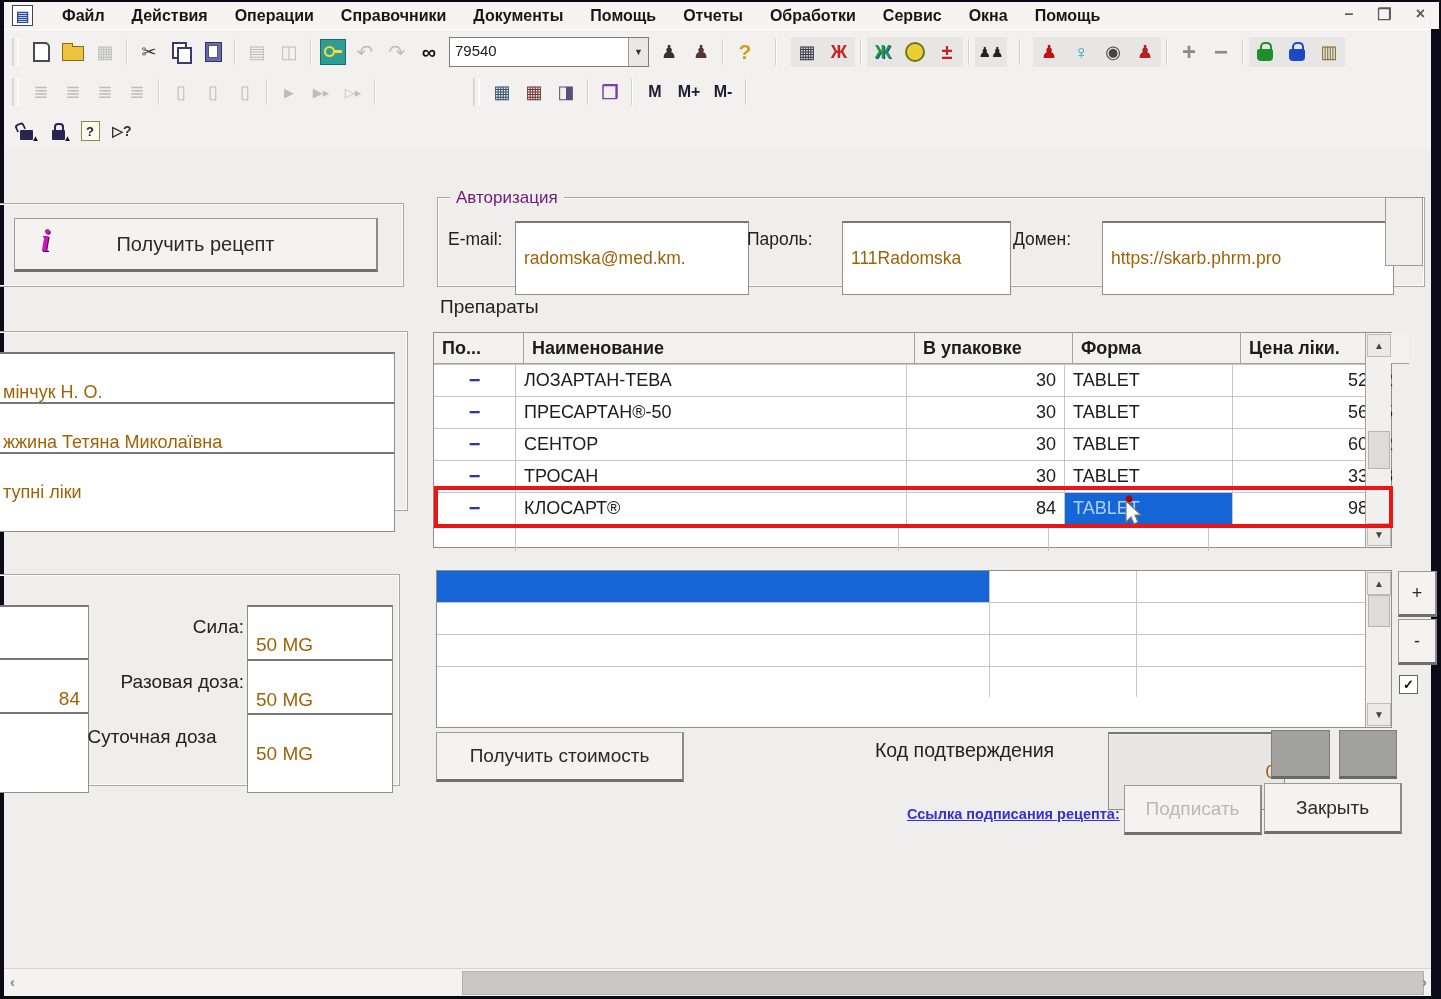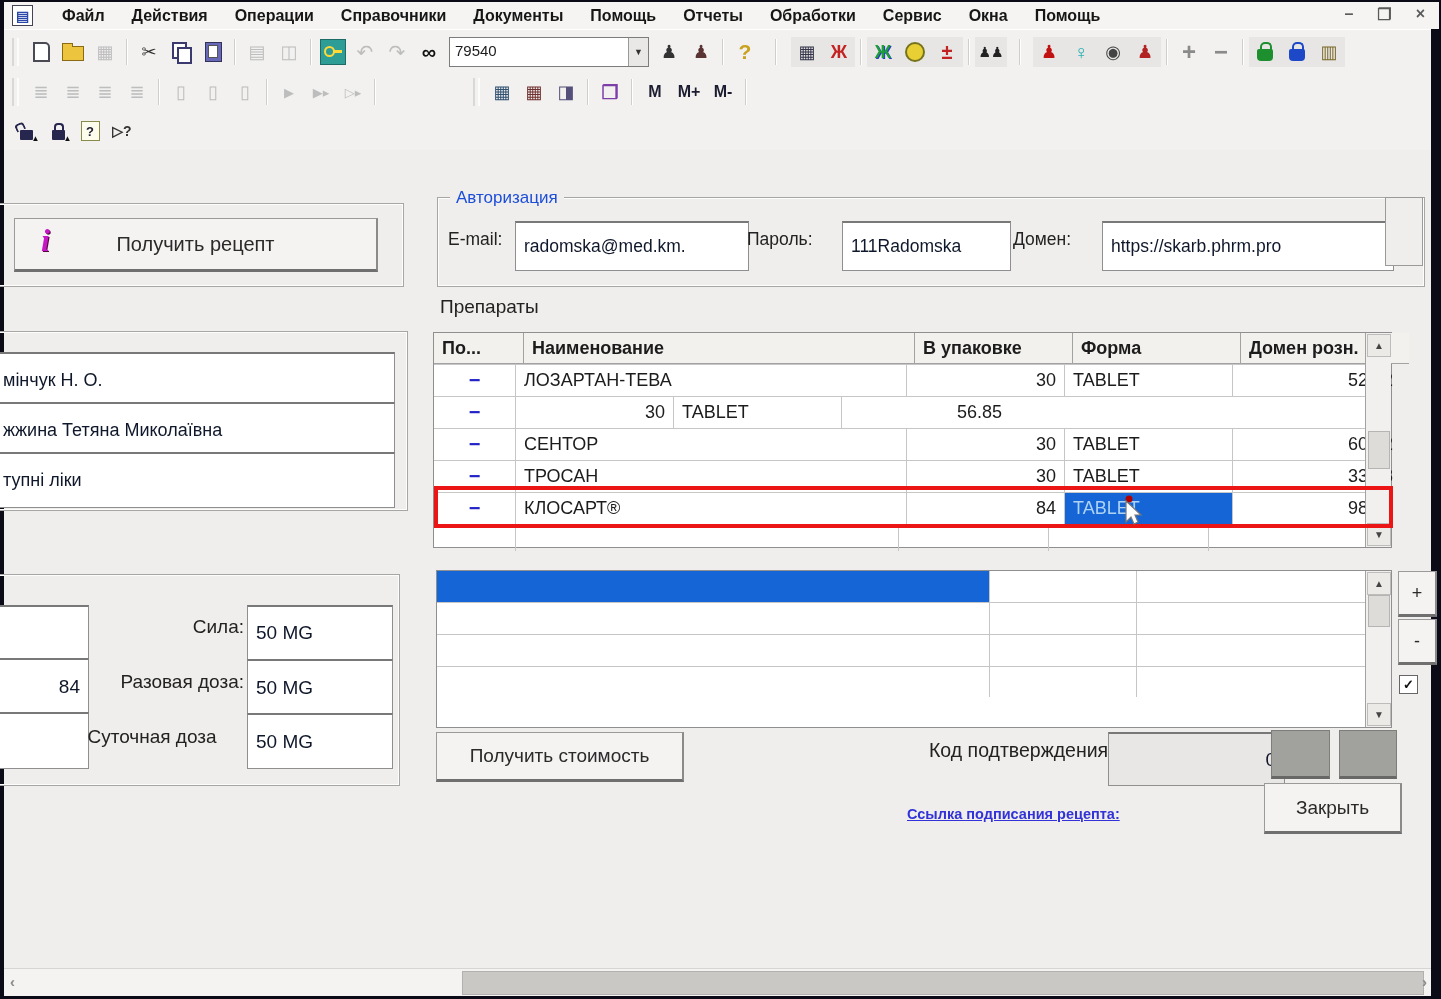--- a/index.html
+++ b/index.html
@@ -42,23 +42,23 @@
   .g-bag{width:16px;height:12px;border-radius:2px 2px 4px 4px;background:currentColor;position:relative;margin-top:6px}
   .g-bag::before{content:"";position:absolute;left:3px;top:-7px;width:8px;height:7px;border:2px solid currentColor;border-bottom:none;border-radius:5px 5px 0 0}
   .g-lock{width:13px;height:10px;background:#26264e;position:relative;margin-top:7px;border-radius:1px}
   .g-lock::before{content:"";position:absolute;left:2px;top:-7px;width:6px;height:6px;border:2px solid #26264e;border-bottom:none;border-radius:4px 4px 0 0}
   .g-lock.open::before{left:-5px;transform:rotate(-25deg)}
   .g-lock::after{content:"▲";position:absolute;right:-7px;bottom:-3px;font-size:8px;color:#111}
   .g-helpbox{width:17px;height:18px;border:1px solid #8a8a4a;background:#fdfdee;color:#223;font-size:13px;font-weight:bold;display:flex;align-items:center;justify-content:center}
   
   .work{position:absolute;left:4px;top:150px;width:1427px;height:818px;background:#efeeec}
   .gbox{position:absolute;border:1px solid #a6a6a6;box-shadow:inset 0 0 0 1px #fdfdfc}
-  .glegend{position:absolute;top:-10px;left:12px;background:#efeeec;padding:0 6px;font-size:17px;color:#1d4ed8}
+  .glegend{position:absolute;top:-10px;left:12px;background:#efeeec;padding:0 6px;font-size:17px;color:#701a75}
   .fld{position:absolute;background:#fff;border:1px solid #8f8f8f;border-top:2px solid #787878;
-       display:flex;align-items:center;padding:4px 8px;font-size:18px;color:#0f172a;overflow:hidden;white-space:nowrap}
+       display:flex;align-items:center;padding:16px 8px;font-size:18px;color:#a16207;overflow:hidden;white-space:nowrap}
   .fld.num{justify-content:flex-end}
   .lab{position:absolute;font-size:19px;color:#222;white-space:nowrap}
   .rbtn{position:absolute;background:#f4f3f1;border:1px solid #9a9a9a;border-bottom:3px solid #6f6f6f;border-right:2px solid #8a8a8a;
         display:flex;align-items:center;justify-content:center;font-size:19px;color:#2a2a2a;cursor:default}
   
   .grid{position:absolute;background:#fff;border:1px solid #8f8f8f}
   .grow{display:flex;border-bottom:1px solid #c6c6c6}
   .gcell{border-right:1px solid #c6c6c6;display:flex;align-items:center;font-size:18px;overflow:hidden;white-space:nowrap;flex:none}
   .ghead .gcell{background:#f2f1ee;border-right:1px solid #a2a2a2;border-bottom:1px solid #a2a2a2;font-weight:bold}
   .pl{padding-left:8px}.pr{padding-right:8px;justify-content:flex-end}
@@ -318,31 +318,32 @@
   <div class="fld" style="left:1102px;top:221px;width:274px;height:39px;font-size:17.5px">https://skarb.phrm.pro</div>
   <div class="abs" style="left:1385px;top:197px;width:36px;height:67px;border:1px solid #9a9a9a;background:#efeeec"></div>
 
   <div class="lab" style="left:440px;top:296px">Препараты</div>
   <div class="grid" style="left:433px;top:332px;width:957px;height:214px">
     <div class="grow ghead" style="height:31px">
       <div class="gcell pl" style="width:81px">По...</div>
       <div class="gcell pl" style="width:382px">Наименование</div>
       <div class="gcell pl" style="width:149px">В упаковке</div>
       <div class="gcell pl" style="width:159px">Форма</div>
-      <div class="gcell pl" style="width:160px;border-right:none">Домен розн.</div>
+      <div class="gcell pl" style="width:160px;border-right:none">Цена ліки.</div>
     </div>
     <div class="grow" style="height:31px">
       <div class="gcell dash" style="width:81px">−</div>
       <div class="gcell pl" style="width:382px">ЛОЗАРТАН-ТЕВА</div>
       <div class="gcell pr" style="width:149px">30</div>
       <div class="gcell pl" style="width:159px">TABLET</div>
       <div class="gcell pr" style="width:160px;border-right:none">52.52</div>
     </div>
     <div class="grow" style="height:31px">
       <div class="gcell dash" style="width:81px">−</div>
+      <div class="gcell pl" style="width:382px">ПРЕСАРТАН®-50</div>
       <div class="gcell pr" style="width:149px">30</div>
       <div class="gcell pl" style="width:159px">TABLET</div>
       <div class="gcell pr" style="width:160px;border-right:none">56.85</div>
     </div>
     <div class="grow" style="height:31px">
       <div class="gcell dash" style="width:81px">−</div>
       <div class="gcell pl" style="width:382px">СЕНТОР</div>
       <div class="gcell pr" style="width:149px">30</div>
       <div class="gcell pl" style="width:159px">TABLET</div>
       <div class="gcell pr" style="width:160px;border-right:none">60.42</div>
@@ -408,25 +409,28 @@
       <span class="sthumb" style="top:24px;height:30px"></span>
       <span class="sbtn" style="bottom:1px">▼</span>
     </div>
   </div>
 
   <div class="rbtn" style="left:1398px;top:571px;width:36px;height:42px;font-size:18px">+</div>
   <div class="rbtn" style="left:1398px;top:619px;width:36px;height:42px;font-size:18px">-</div>
   <div class="checkbox" style="left:1399px;top:675px">✓</div>
 
   <div class="rbtn" style="left:436px;top:732px;width:245px;height:46px">Получить стоимость</div>
-  <div class="lab" style="left:929px;top:739px;font-size:19.5px">Код подтверждения</div>
+  <div class="lab" style="left:875px;top:739px;font-size:19.5px">Код подтверждения</div>
   <div class="fld num" style="left:1108px;top:732px;width:159px;height:43px;background:#e9e7e5;font-size:19px">0</div>
   <div class="graybtn" style="left:1271px;top:730px;width:57px;height:45px"></div>
   <div class="graybtn" style="left:1339px;top:730px;width:56px;height:45px"></div>
   <a class="link" style="left:907px;top:806px">Ссылка подписания рецепта:</a>
+  <div class="rbtn" style="left:1124px;top:785px;width:135px;height:46px">
+    <span class="disabled-label">Подписать</span>
+  </div>
   <div class="rbtn" style="left:1264px;top:783px;width:135px;height:47px">Закрыть</div>
 
   <div class="hscroll">
     <span class="harrow" style="left:6px">‹</span>
     <span class="hthumb"></span>
     <span class="harrow" style="right:4px">›</span>
   </div>
 
 </div>
 

